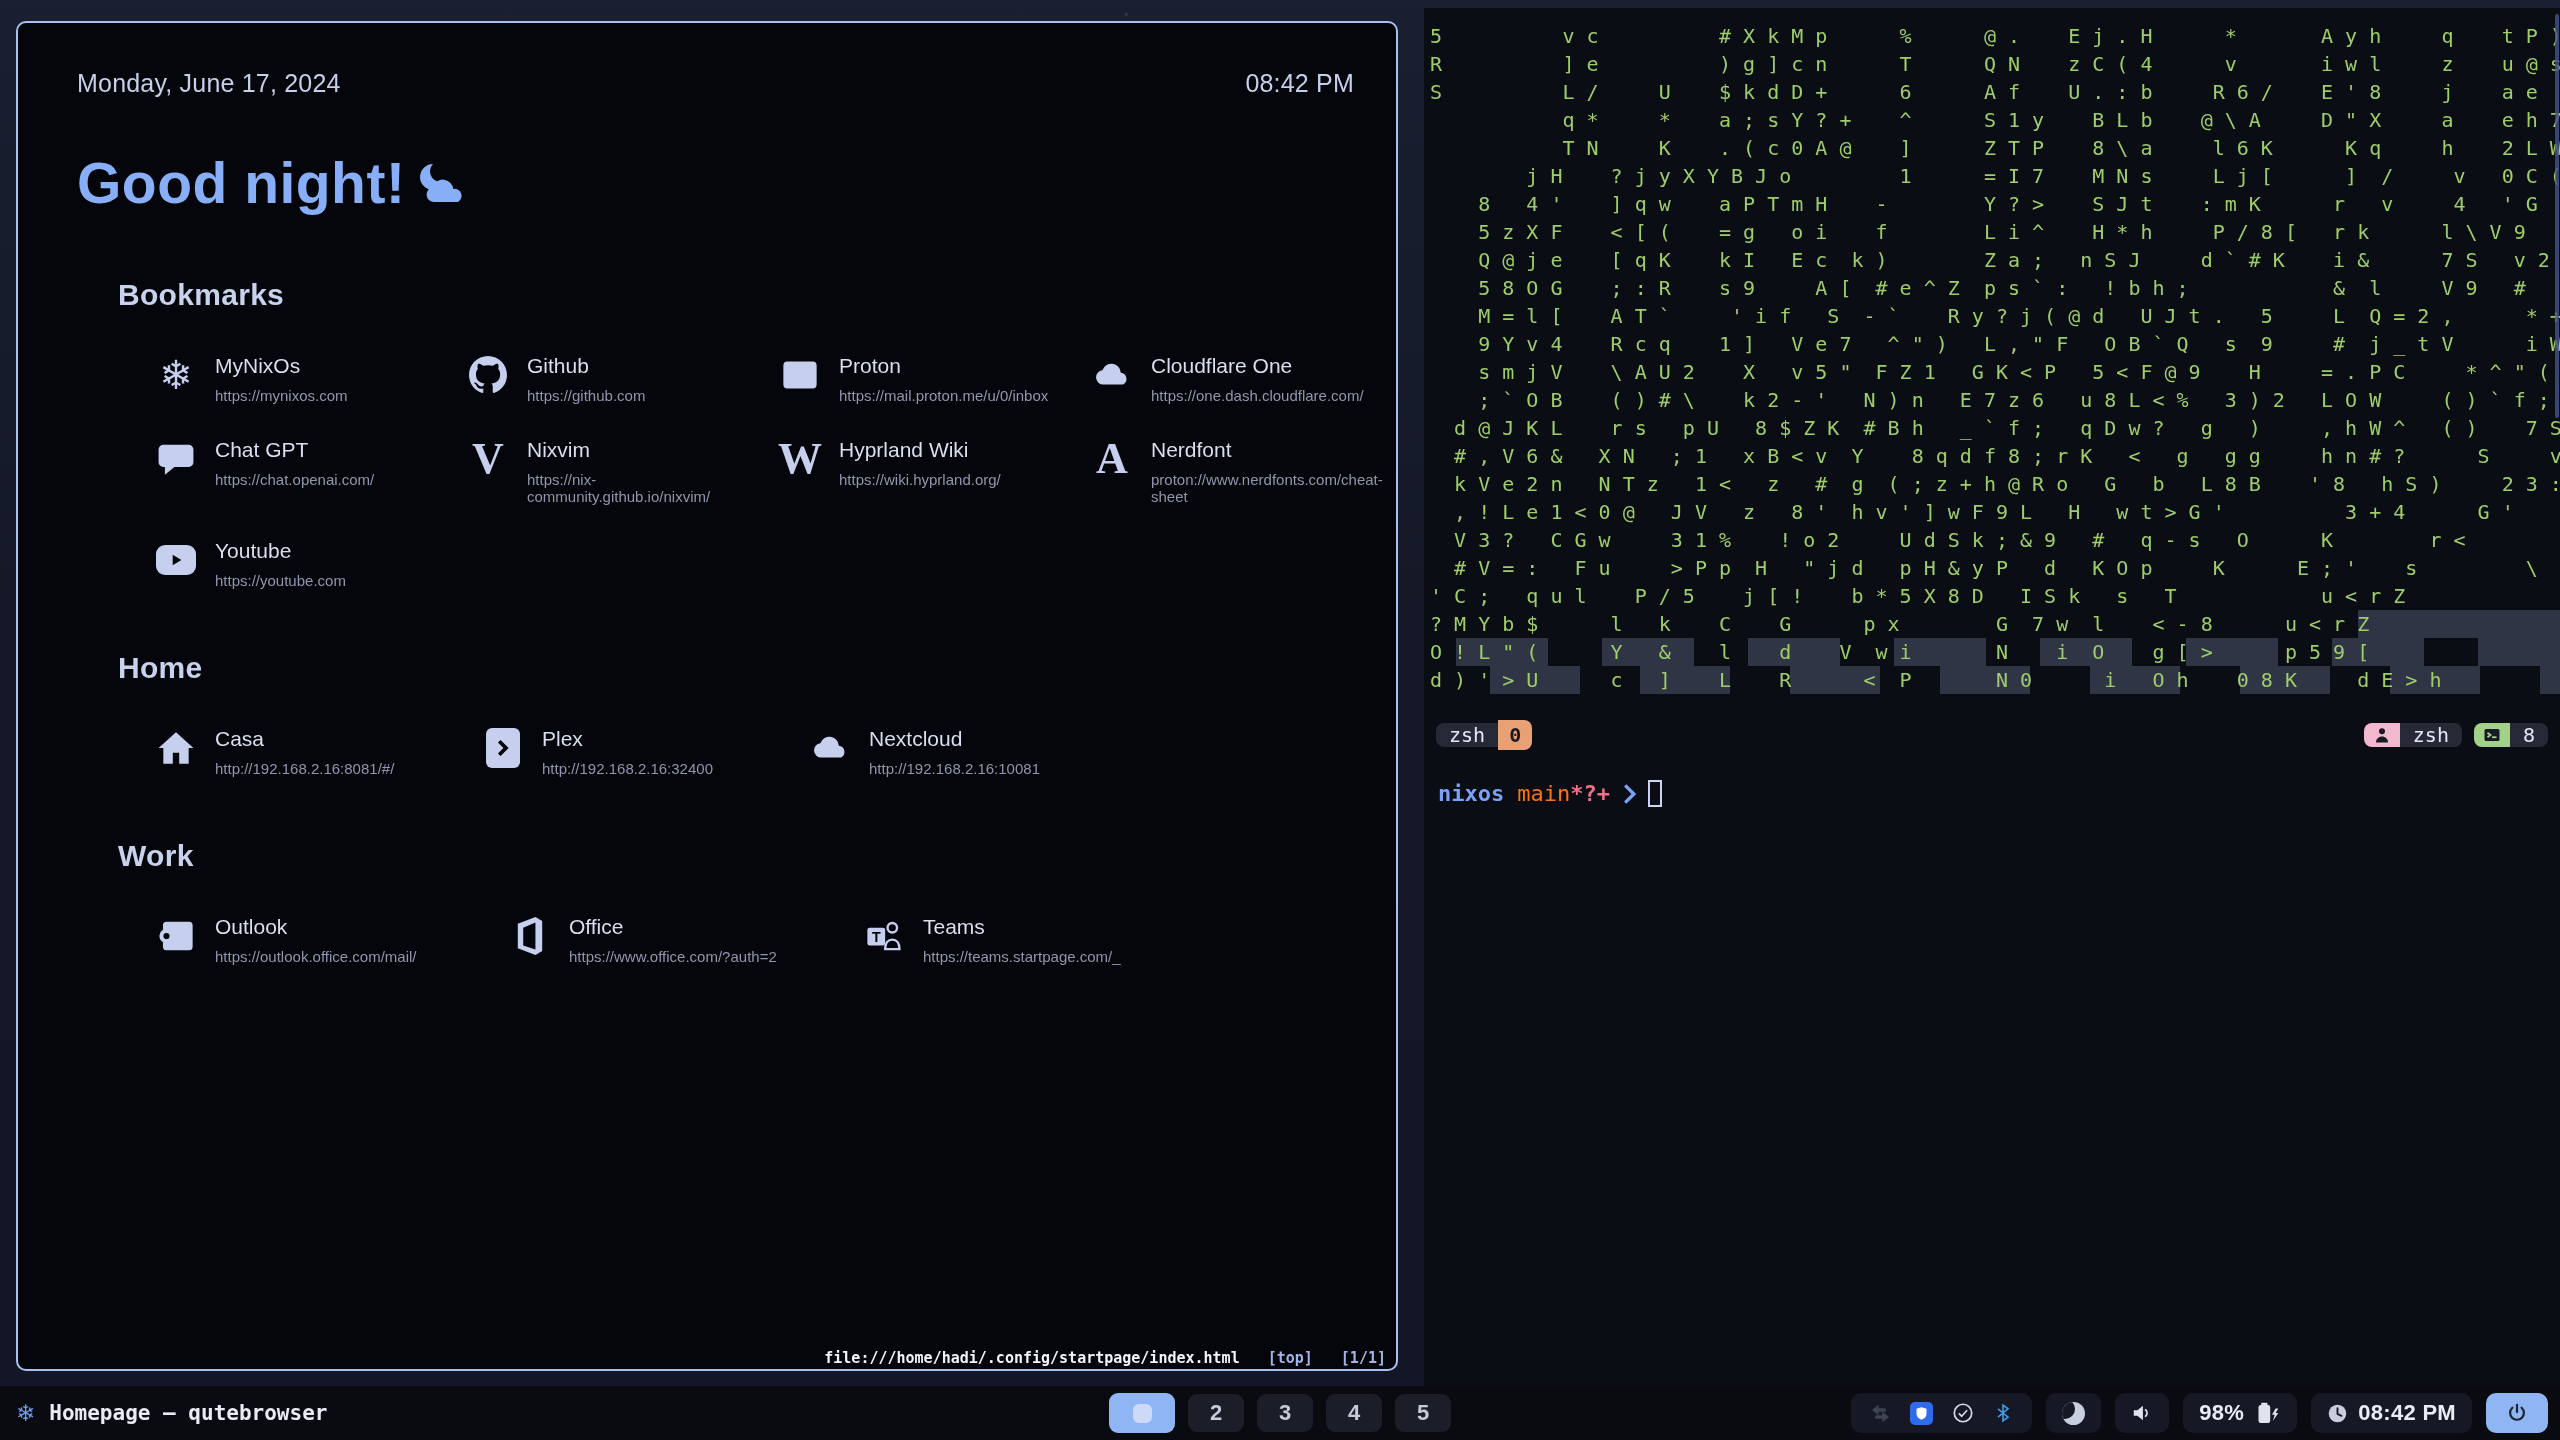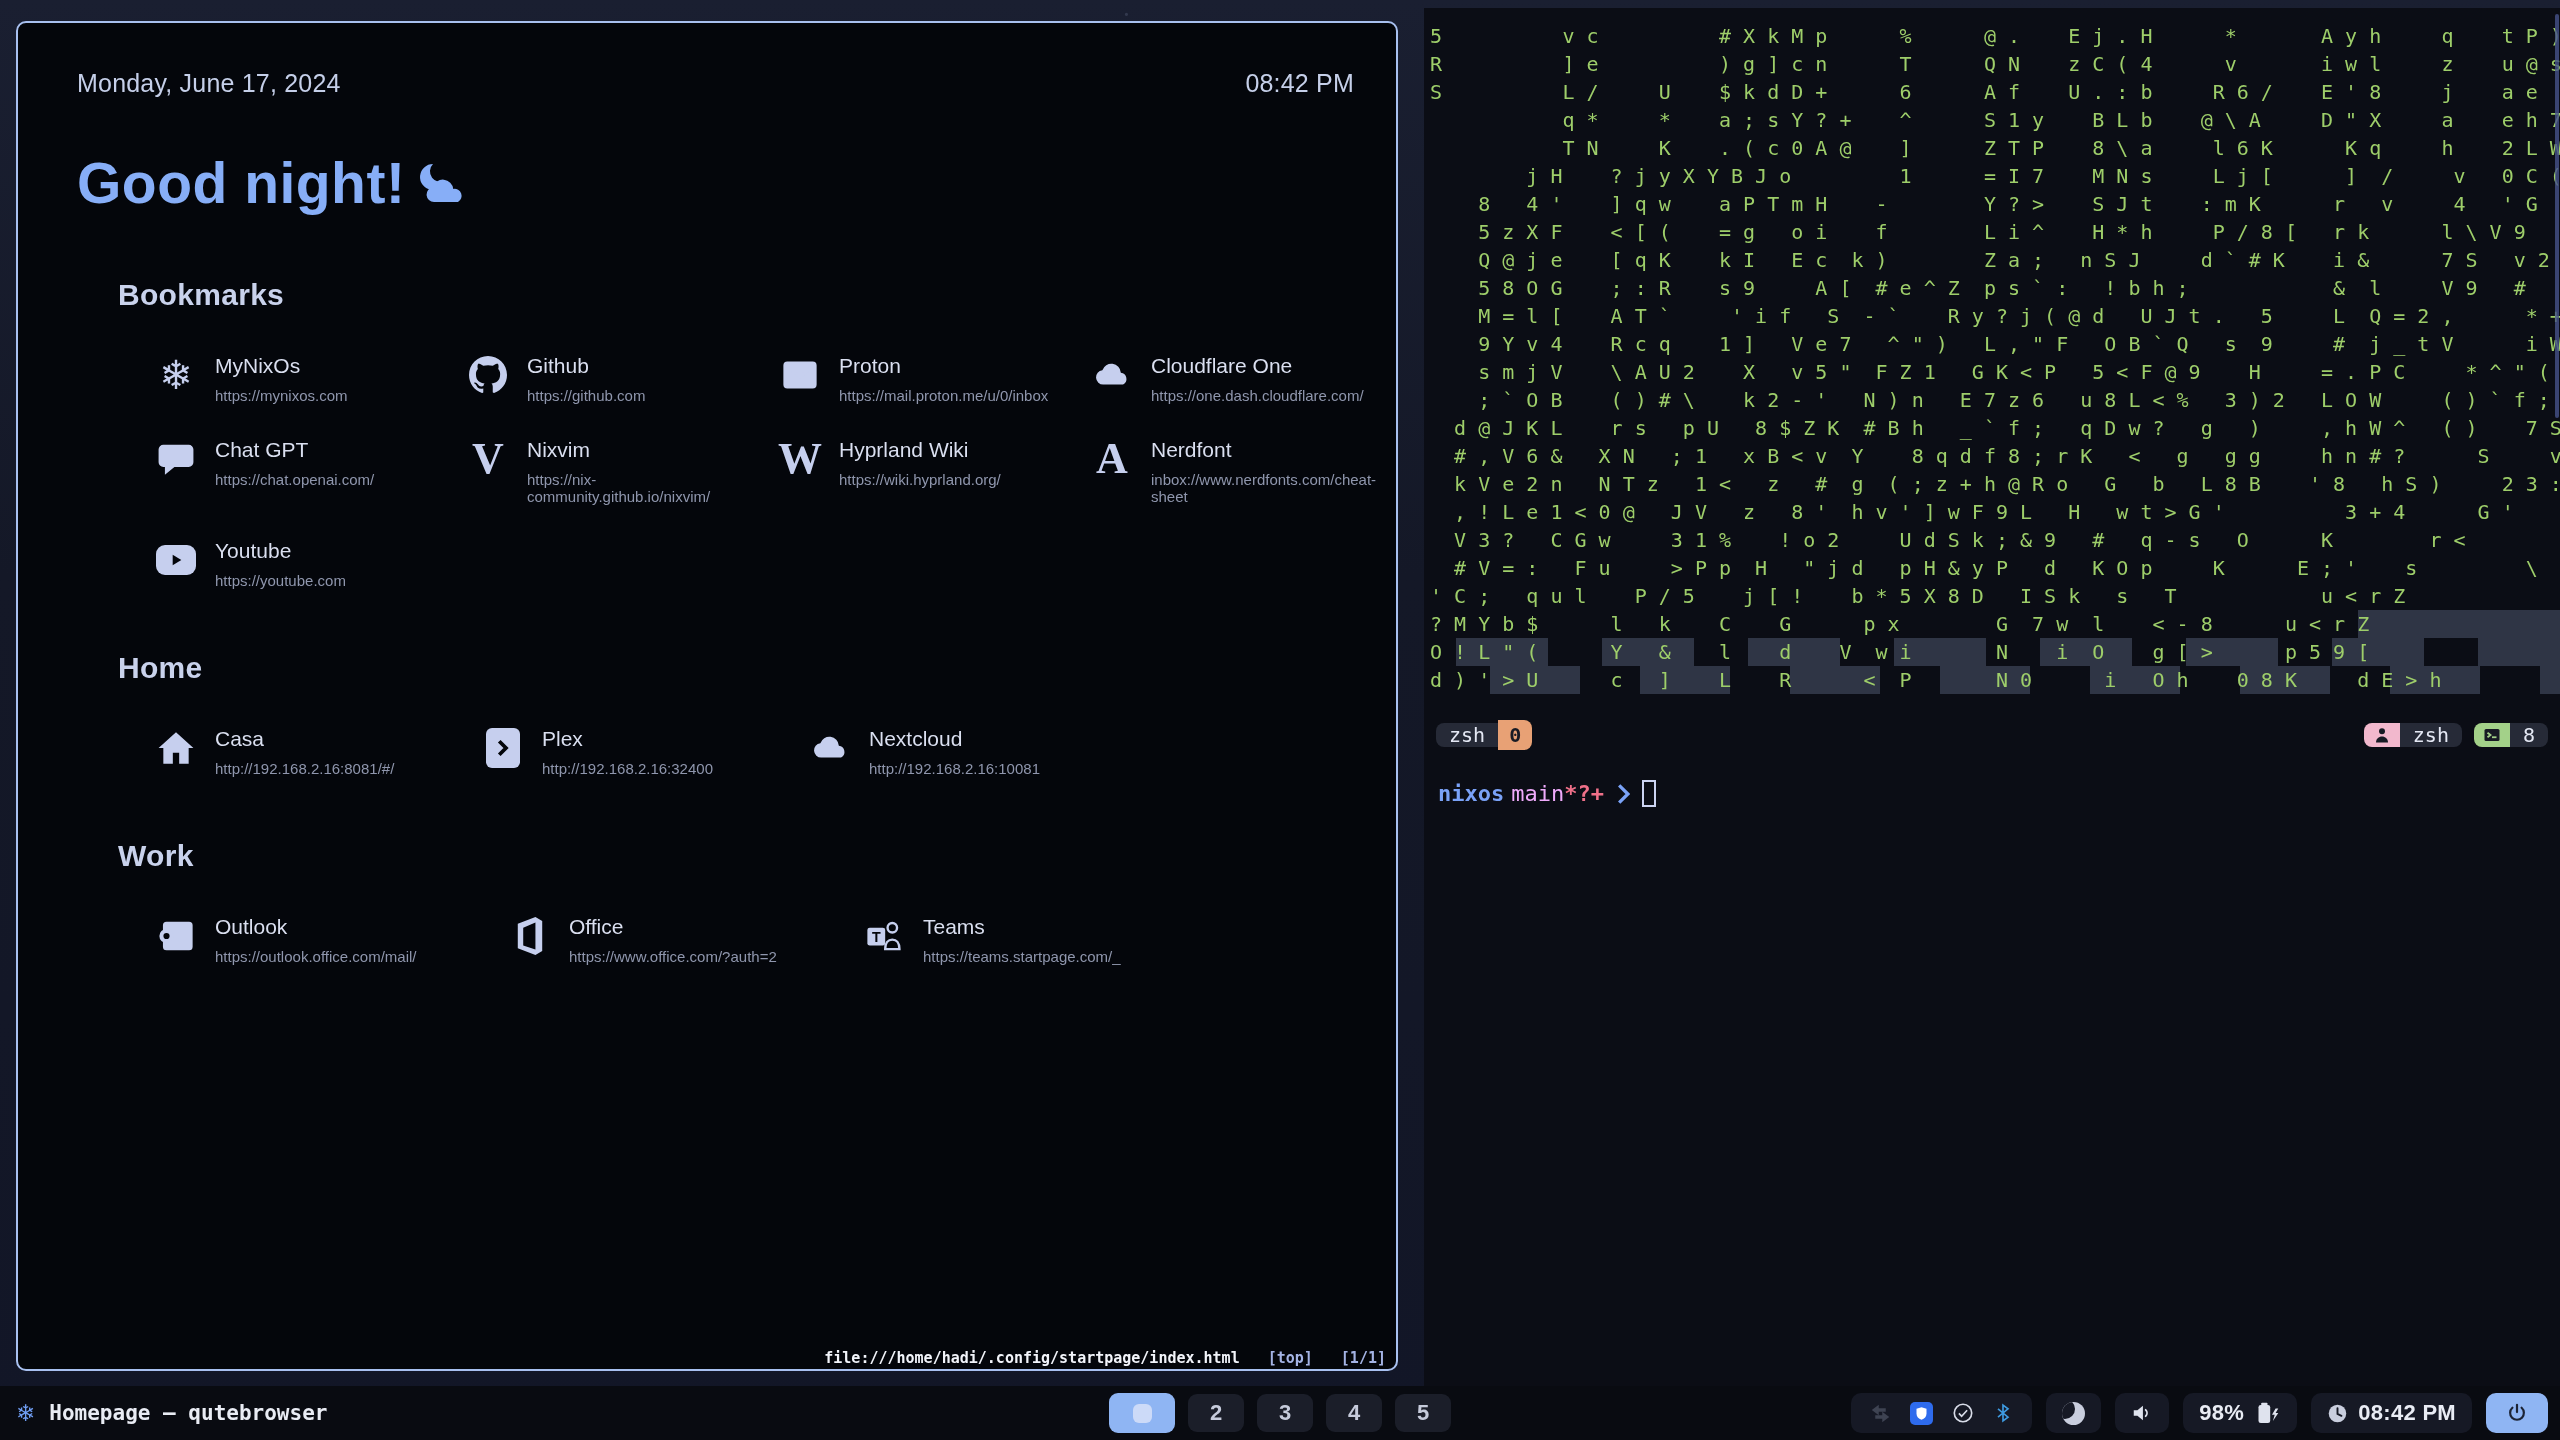--- a/index.html
+++ b/index.html
@@ -73,21 +73,21 @@
   .seg-orange { background:#e8a175; color:#171a24; font-weight:bold; padding:3px 11px; }
   .badge-pink { background:#f2b8cd; padding:3px 9px; display:flex; align-items:center; }
   .badge-green { background:#a3d189; padding:3px 9px; display:flex; align-items:center; }
   .badge-pink svg, .badge-green svg { width:18px; height:18px; }
   .tab-gap { width:12px; }
   .tab-spacer { flex:1; }
 
   .prompt-line { margin-top:30px; padding-left:14px; font-family:"DejaVu Sans Mono", monospace;
     font-size:22px; display:flex; align-items:center; }
   .p-host { color:#7aa2f7; font-weight:bold; }
-  .p-branch { color:#f0abfc; margin-left:7px; }
+  .p-branch { color:#f97316; margin-left:13px; }
   .p-git { color:#ef7089; font-weight:bold; }
   .p-chevron { margin-left:13px; display:flex; align-items:center; }
   .p-cursor { display:inline-block; width:14px; height:27px; border:2px solid #ccd4f2; margin-left:12px; }
 
   
   .taskbar { position:absolute; left:0; bottom:0; width:2560px; height:54px;
     background:#090b11; display:flex; align-items:center; }
   .tb-left { position:absolute; left:16px; display:flex; align-items:center; gap:14px; }
   .tb-left .nix { color:#6f9df2; font-size:23px; }
   .tb-title { font-family:"DejaVu Sans Mono", monospace; font-weight:bold; font-size:21px; color:#e9ecf4; }
@@ -205,21 +205,21 @@
       <div class="card-url">https://wiki.hyprland.org/</div>
     </span>
   </div>
 
   <div class="card">
     <span class="card-icon">
                 <span class="letter">A</span>
               </span>
     <span class="card-text">
       <div class="card-name">Nerdfont</div>
-      <div class="card-url">inbox://www.nerdfonts.com/cheat-sheet</div>
+      <div class="card-url">proton://www.nerdfonts.com/cheat-sheet</div>
     </span>
   </div>
 
   <div class="card">
     <span class="card-icon">
                 <span class="yt-rect">
                   <svg viewBox="0 0 24 24" style="width:16px;height:16px;fill:#04060b">
                     <path d="M7 4l13 8-13 8z"></path>
                   </svg>
                 </span>

